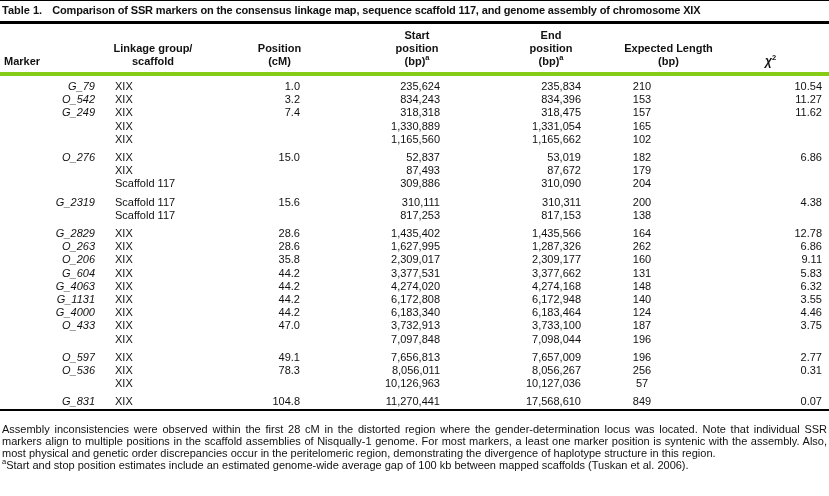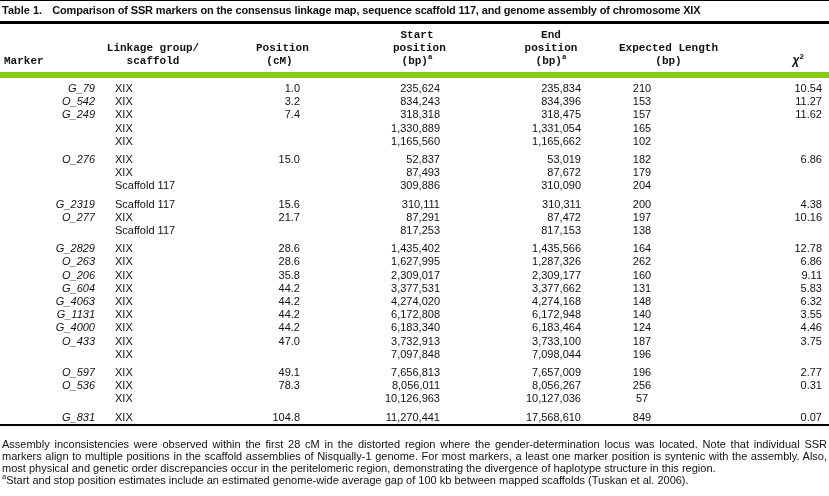--- a/index.html
+++ b/index.html
@@ -26,30 +26,29 @@
 
   table {
     width: 829px;
     border-collapse: collapse;
     table-layout: fixed;
   }
   thead th {
     font-size: 11px; font-weight: 700; line-height: 13px;
     vertical-align: bottom;
     padding: 5px 0 4px 0;
-    border-bottom: 6px solid #84cc16;
-    font-family: Liberation Mono, monospace;
+    border-bottom: 4px solid #84cc16;
   }
   th.col-marker   { text-align: left;  padding-left: 4px; }
   th.col-linkage  { text-align: center; padding-right: 30px; }
   th.col-position { text-align: center; padding-left: 15px; }
   th.col-start    { text-align: center; padding-left: 90px; }
   th.col-end      { text-align: center; padding-left: 80px; }
   th.col-length   { text-align: center; padding-left: 36px; }
-  th.col-chi      { text-align: right; padding-right: 25px; font-size: 12px; }
+  th.col-chi      { padding-right: 8px; font-size: 12px; }
   th sup, .note sup { font-size: 7.5px; vertical-align: super; line-height: 0; }
 
   tbody td {
     font-size: 11px; line-height: 13.2px;
     padding: 0; white-space: nowrap; overflow: hidden;
   }
   tbody tr:first-child td { padding-top: 4px; }
   tbody tr.gap-top td     { padding-top: 5px; }
   td.col-marker   { text-align: right;  padding-left: 4px; font-style: italic; }
   td.col-linkage  { text-align: left;  padding-left: 20px; }
@@ -176,29 +175,20 @@
         <tr class="gap-top">
           <td class="col-marker">G_2319</td>
           <td class="col-linkage">Scaffold 117</td>
           <td class="col-position">15.6</td>
           <td class="col-start">310,111</td>
           <td class="col-end">310,311</td>
           <td class="col-length">200</td>
           <td class="col-chi">4.38</td>
         </tr>
         <tr>
-          <td class="col-marker">O_277</td>
-          <td class="col-linkage">XIX</td>
-          <td class="col-position">21.7</td>
-          <td class="col-start">87,291</td>
-          <td class="col-end">87,472</td>
-          <td class="col-length">197</td>
-          <td class="col-chi">10.16</td>
-        </tr>
-        <tr>
           <td class="col-marker"></td>
           <td class="col-linkage">Scaffold 117</td>
           <td class="col-position"></td>
           <td class="col-start">817,253</td>
           <td class="col-end">817,153</td>
           <td class="col-length">138</td>
           <td class="col-chi"></td>
         </tr>
         <tr class="gap-top">
           <td class="col-marker">G_2829</td>

